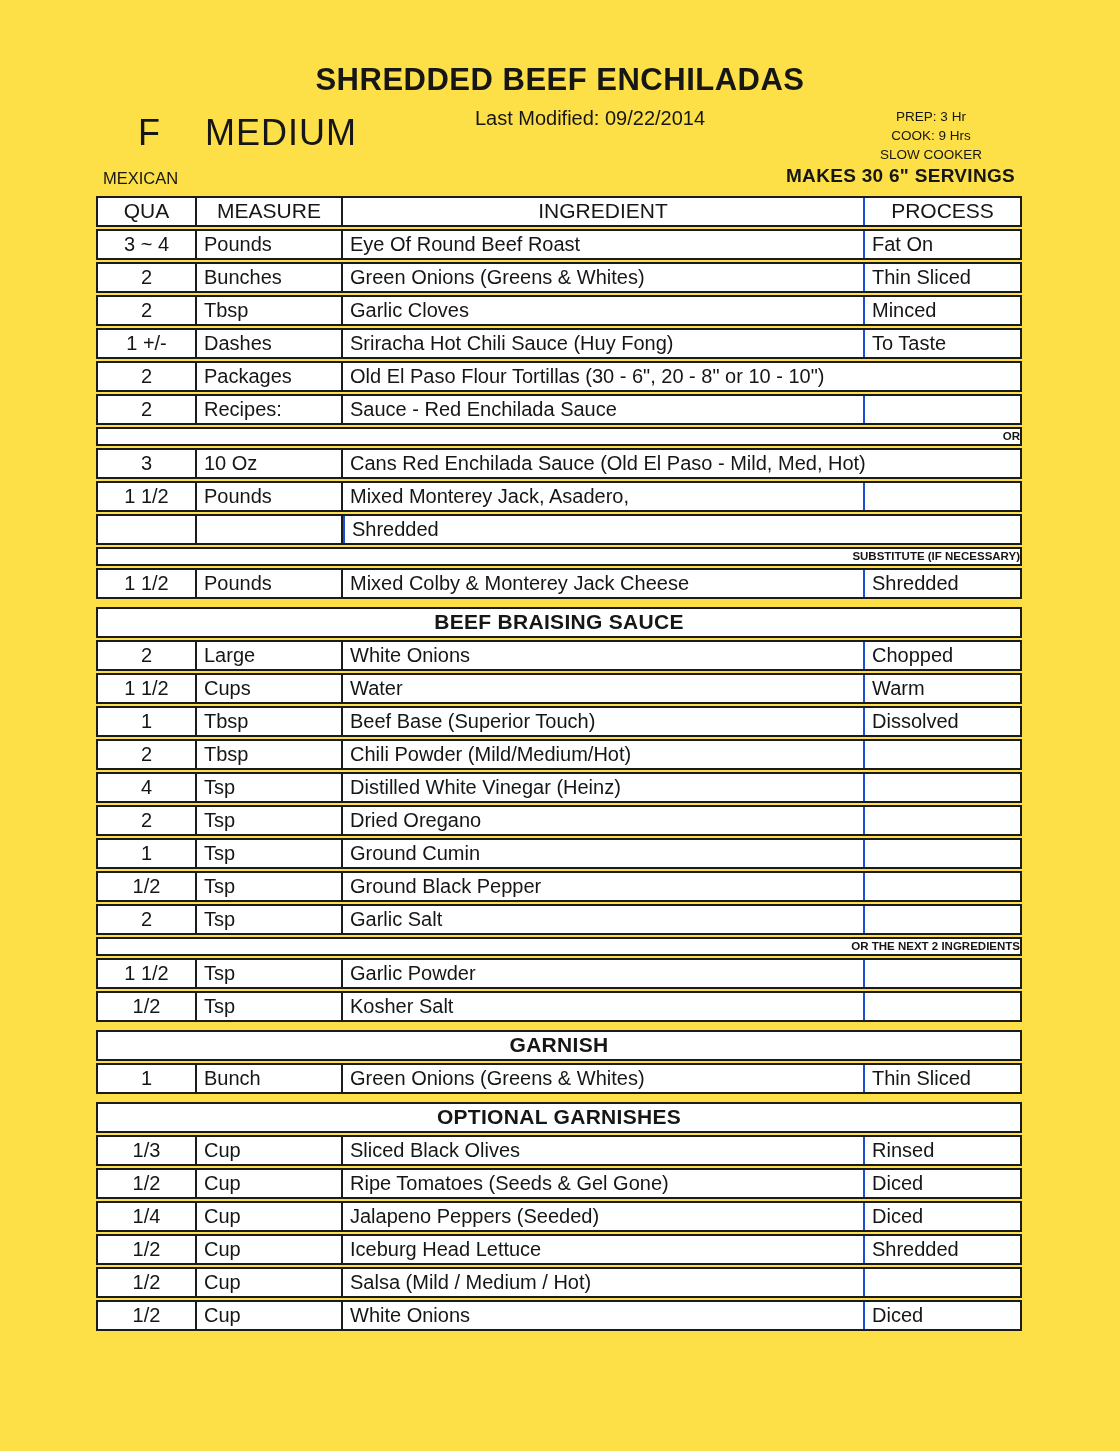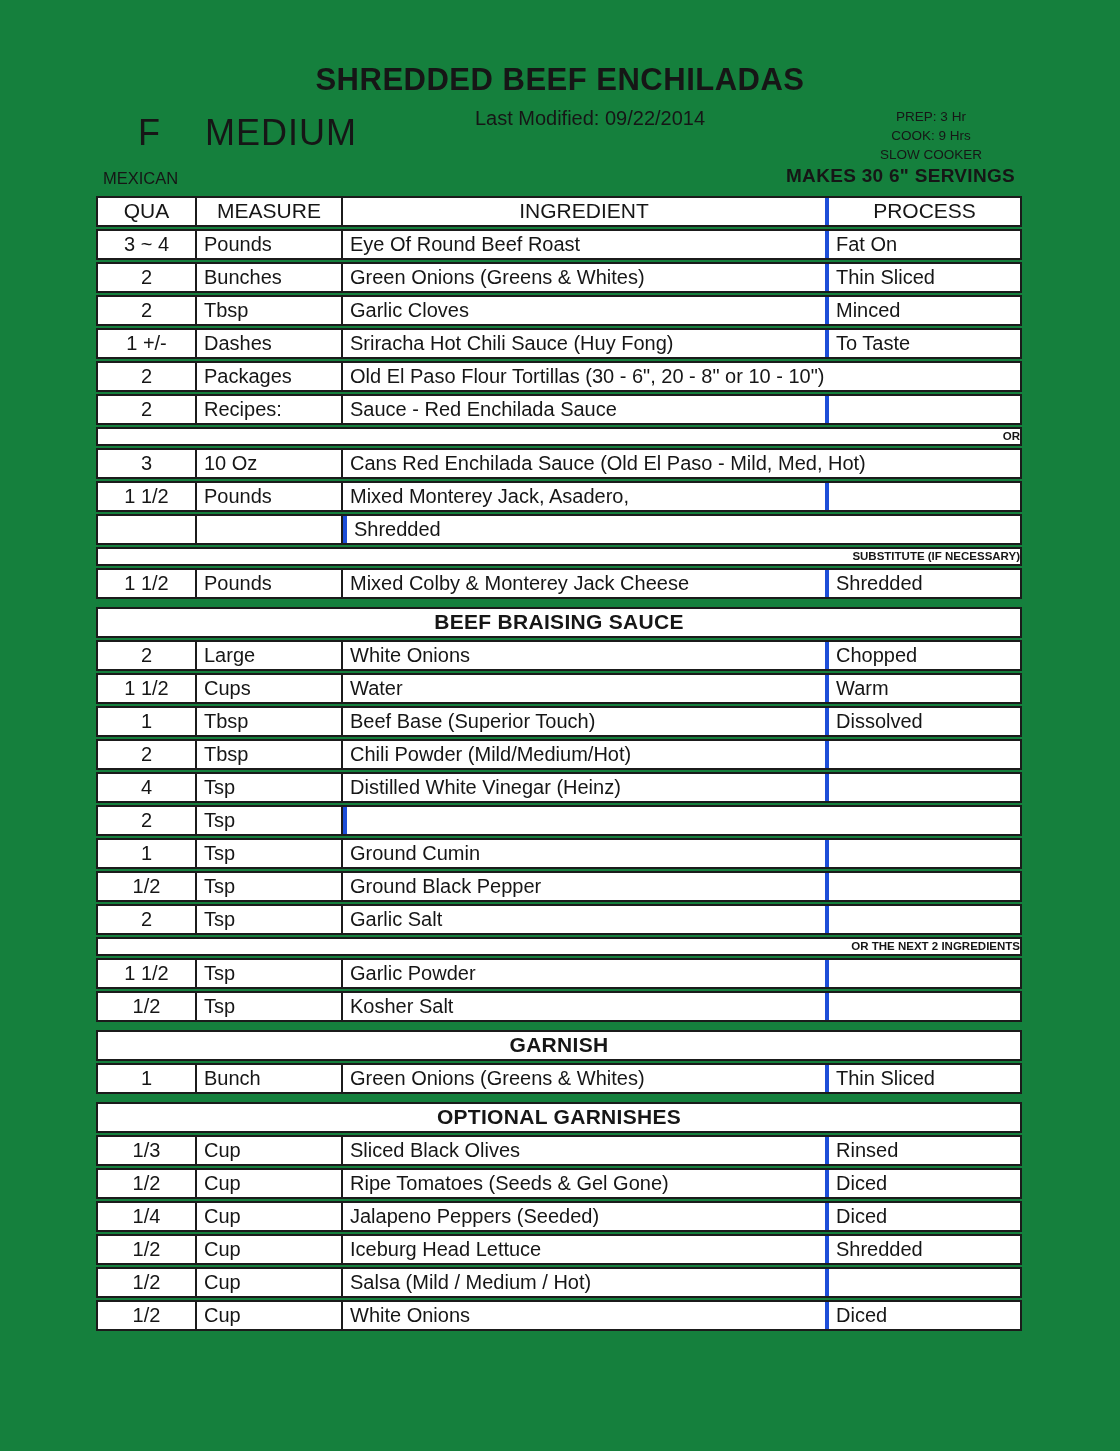--- a/index.html
+++ b/index.html
@@ -1,19 +1,19 @@
 <!DOCTYPE html>
 <html><head>
 <meta charset="utf-8">
 <style>
   html,body{margin:0;padding:0;background:#ffffff;}
   .page{
     position:relative;
     width:1120px;height:1451px;
-    background:#15803d;
+    background:#fde047;
     font-family:"Liberation Sans", sans-serif;
     color:#161616;
     overflow:hidden;
   }
   .title{
     position:absolute;left:98px;top:62px;width:924px;
     text-align:center;font-size:31px;font-weight:bold;letter-spacing:.5px;
     white-space:nowrap;
   }
   .modified{
@@ -54,21 +54,21 @@
   }
   .section:first-child .row:first-child{margin-top:0;}
   .cell{
     font-size:20px;line-height:26px;
     white-space:nowrap;overflow:hidden;
     box-sizing:border-box;
   }
   .c-qty{width:99px;text-align:center;border-right:2px solid #1b1b1b;}
   .c-measure{width:146px;padding-left:7px;border-right:2px solid #1b1b1b;}
   .c-ing{flex:1;padding-left:7px;}
-  .c-proc{width:195px;padding-left:7px;border-left:4px solid #1d4ed8;}
+  .c-proc{width:157px;padding-left:7px;border-left:2px solid #1d4ed8;}
   .row.head .cell{font-weight:normal;font-size:21px;text-align:center;padding-left:0;}
   .row.note{height:19px;text-align:right;}
   .row.note .cell{
     font-size:11.5px;font-weight:bold;line-height:15px;
     padding-left:250px;flex:1;
   }
   .row.sec-title{height:31px;}
   .row.sec-title .cell{
     flex:1;text-align:center;font-weight:bold;font-size:21px;letter-spacing:.3px;
   }
@@ -191,20 +191,21 @@
         </div>
         <div class="row">
           <div class="cell c-qty">4</div>
           <div class="cell c-measure">Tsp</div>
           <div class="cell c-ing">Distilled White Vinegar (Heinz)</div>
           <div class="cell c-proc"></div>
         </div>
         <div class="row">
           <div class="cell c-qty">2</div>
           <div class="cell c-measure">Tsp</div>
+          <div class="cell c-ing">Dried Oregano</div>
           <div class="cell c-proc"></div>
         </div>
         <div class="row">
           <div class="cell c-qty">1</div>
           <div class="cell c-measure">Tsp</div>
           <div class="cell c-ing">Ground Cumin</div>
           <div class="cell c-proc"></div>
         </div>
         <div class="row">
           <div class="cell c-qty">1/2</div>

